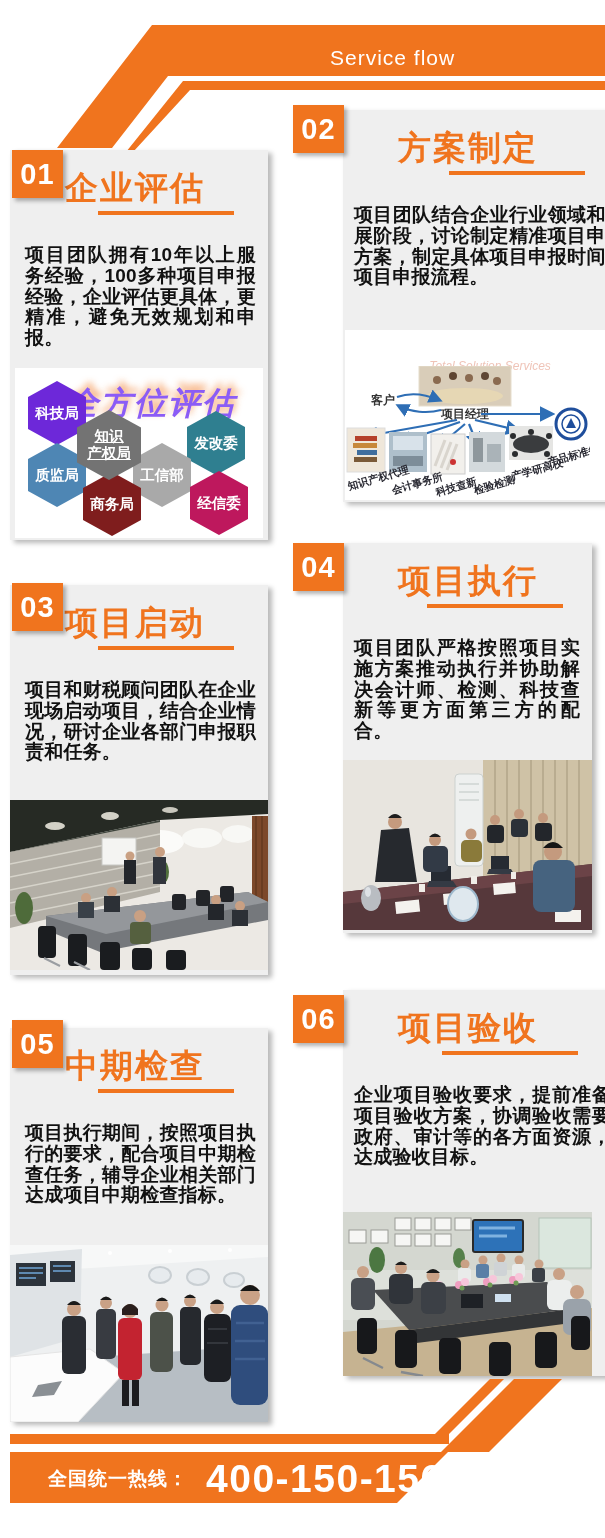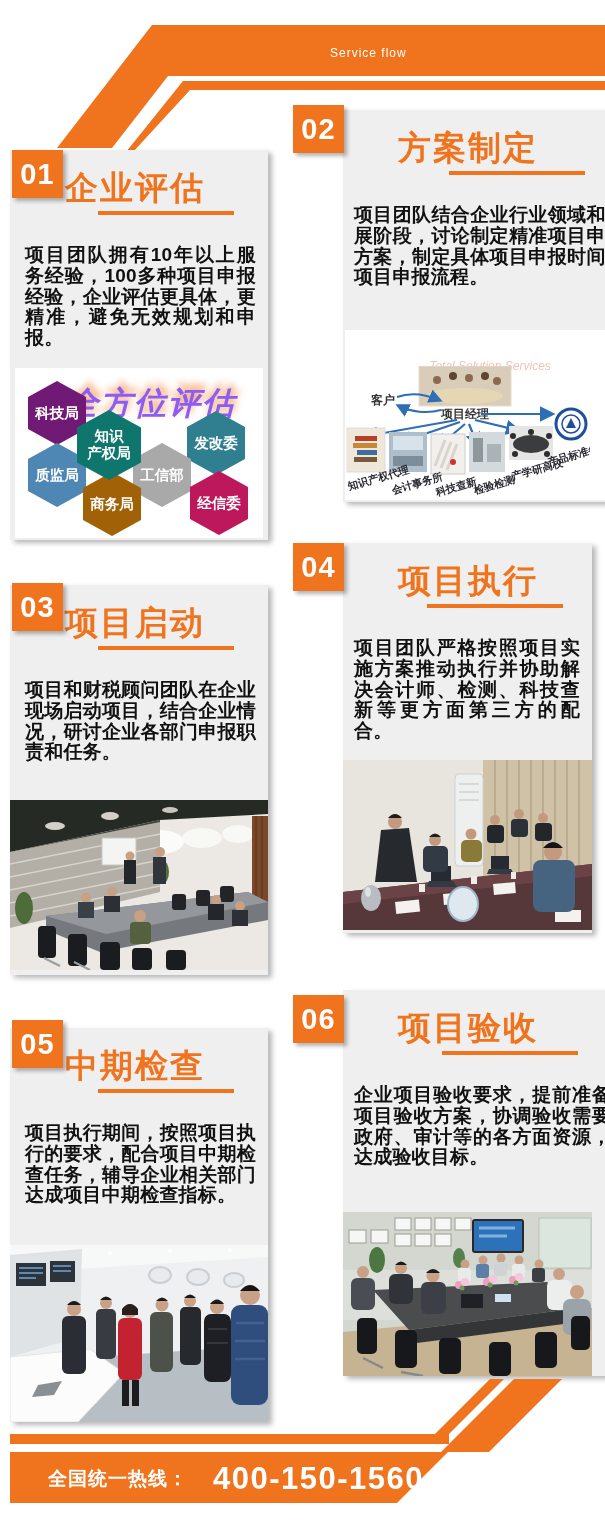--- a/index.html
+++ b/index.html
@@ -3,21 +3,21 @@
 <meta charset="utf-8">
 <style>
   html,body{margin:0;padding:0;background:#fff;}
   .page{position:relative;width:605px;height:1538px;background:#fff;overflow:hidden;
         font-family:"Liberation Sans","DejaVu Sans",sans-serif;}
   svg{display:block;}
   .decor{position:absolute;left:0;top:0;pointer-events:none;}
 
   
   .hdr-title{position:absolute;left:206px;top:26px;font-size:37px;font-weight:bold;color:#fff;letter-spacing:3px;}
-  .hdr-sub{position:absolute;left:330px;top:46px;font-size:12px;color:#fff;letter-spacing:1px;}
+  .hdr-sub{position:absolute;left:330px;top:46px;font-size:21px;color:#fff;letter-spacing:1px;}
 
   
   .card{position:absolute;background:#efefef;box-shadow:4px 3px 5px rgba(0,0,0,.28);}
   .badge{position:absolute;width:51px;height:48px;background:#f0741e;color:#fff;
          display:flex;align-items:center;justify-content:center;
          font-size:29px;font-weight:bold;z-index:5;box-shadow:3px 3px 4px rgba(0,0,0,.3);letter-spacing:1px;}
   .card h2{position:absolute;top:16px;left:55px;right:6px;margin:0;text-align:left;
            font-size:33px;font-weight:bold;color:#f0741e;letter-spacing:2px;}
   .rule{position:absolute;top:61px;left:0;right:0;margin:0 auto;transform:translateX(27px);
         width:136px;height:4px;background:#f0741e;}
@@ -37,61 +37,61 @@
   .hex.big{width:64px;height:70px;z-index:2;}
 
   
   .svc-title{position:absolute;top:2px;left:0;right:0;text-align:center;
       font-size:24px;font-weight:bold;font-style:italic;color:#e8391b;letter-spacing:2px;
       text-shadow:1px 1px 0 rgba(255,200,160,.8);}
   .svc-sub{position:absolute;top:29px;left:0;right:0;text-align:center;
       font-size:12px;color:#e2937d;opacity:.55;font-style:italic;}
 
   
-  .foot-line{position:absolute;left:48px;top:1458px;height:42px;display:flex;align-items:center;gap:25px;z-index:3;text-align:right;}
+  .foot-line{position:absolute;left:48px;top:1458px;height:42px;display:flex;align-items:center;gap:18px;z-index:3;text-align:right;}
   .foot-label{color:#fff;font-size:19px;font-weight:bold;letter-spacing:1px;}
-  .foot-phone{color:#fff;font-size:31px;font-weight:bold;letter-spacing:1.5px;}
+  .foot-phone{color:#fff;font-size:39px;font-weight:bold;letter-spacing:1.5px;}
 </style>
 </head>
 <body>
 
 <div class="page">
 
   <svg class="decor" width="605" height="160">
     <polygon points="152,25 605,25 605,76 168,76 112,148 57,148" fill="#f0741e"></polygon>
     <polygon points="183,81 605,81 605,90 190,90 133,152 126,152" fill="#f0741e"></polygon>
   </svg>
   <div class="hdr-sub">Service flow</div>
 
   <section class="card" style="left:10px;top:150px;width:258px;height:390px;">
     <div class="badge" style="left:2px;top:0;">01</div>
     <h2>企业评估</h2>
     <div class="rule"></div>
     <p class="body">项目团队拥有10年以上服务经验，100多种项目申报经验，企业评估更具体，更精准，避免无效规划和申报。</p>
     <div class="panel" style="top:218px;height:170px;">
       <div class="assess-title">全方位评估</div>
-      <div class="hex" style="left:13px;top:13px;background:#701a75;">
+      <div class="hex" style="left:13px;top:13px;background:#6d28d9;">
         <span>科技局</span>
         </div>
       <div class="hex" style="left:172px;top:43px;background:#2f7f90;">
         <span>发改委</span>
         </div>
       <div class="hex" style="left:13px;top:75px;background:#4e86b4;">
         <span>质监局</span>
         </div>
       <div class="hex" style="left:118px;top:75px;background:#a9a9a9;">
         <span>工信部</span>
         </div>
-      <div class="hex" style="left:68px;top:104px;background:#a16207;">
+      <div class="hex" style="left:68px;top:104px;background:#7f1d1d;">
         <span>商务局</span>
         </div>
       <div class="hex" style="left:175px;top:103px;background:#be185d;">
         <span>经信委</span>
         </div>
-      <div class="hex big" style="left:62px;top:42px;background:#0f766e;">
+      <div class="hex big" style="left:62px;top:42px;background:#737373;text-decoration:underline;">
         <span>知识</span>
         <span>产权局</span>
         </div>
     </div>
   </section>
 
   <section class="card" style="left:343px;top:110px;width:294px;height:392px;">
     <div class="badge" style="left:-50px;top:-5px;">02</div>
     <h2>方案制定</h2>
     <div class="rule"></div>

